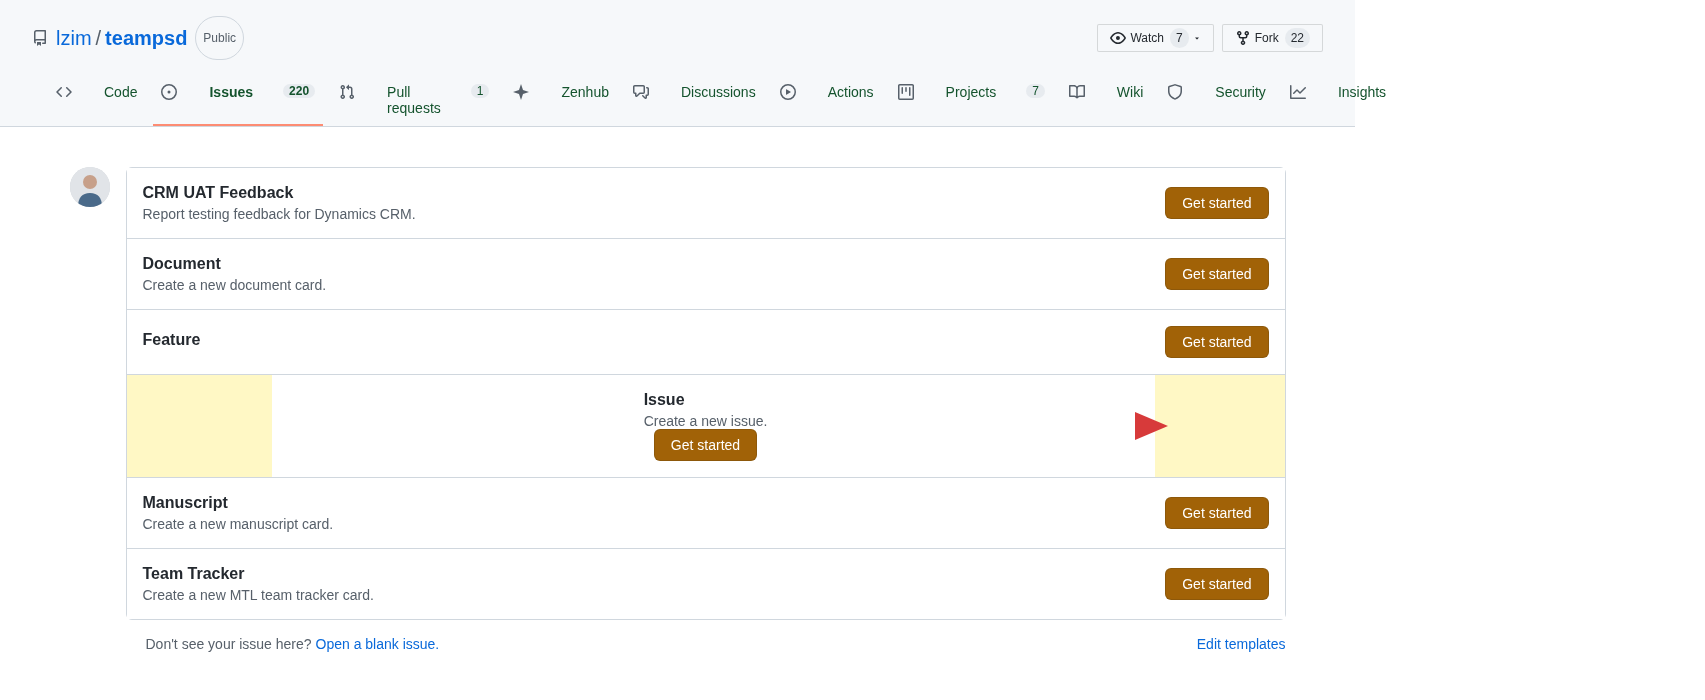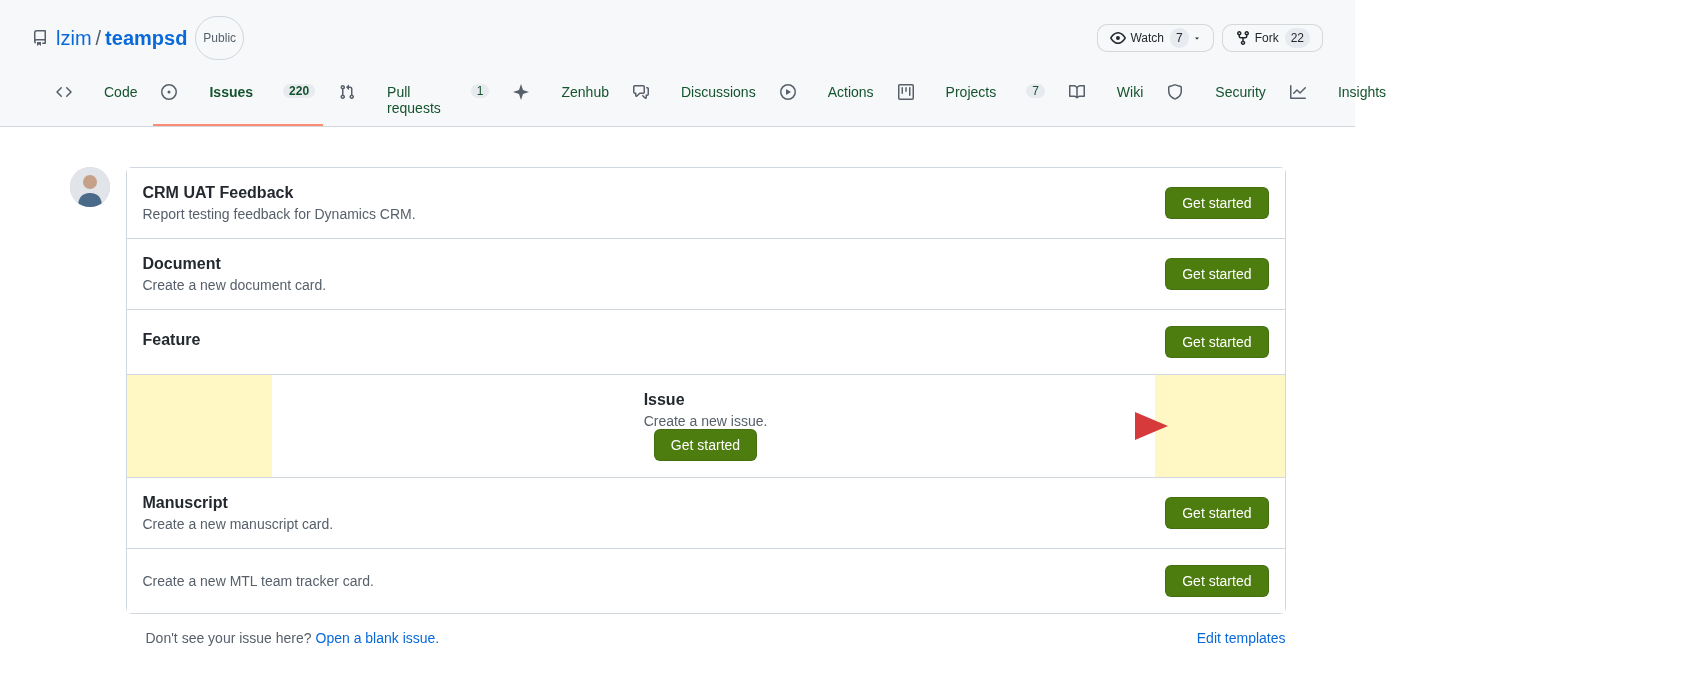--- a/index.html
+++ b/index.html
@@ -41,21 +41,21 @@
     line-height: 18px;
   }
   .repo-actions { margin-left: auto; display: flex; gap: 8px; }
   .btn {
     display: inline-flex;
     align-items: center;
     padding: 3px 12px;
     font-size: 12px;
     line-height: 20px;
     border: 1px solid rgba(27,31,36,0.15);
-    border-radius: 10px;
+    border-radius: 2px;
     background: #f6f8fa;
     color: #24292f;
     cursor: pointer;
   }
   .btn .icon { margin-right: 4px; }
   .btn .count {
     margin-left: 6px;
     background: rgba(175,184,193,0.2);
     border-radius: 2em;
     padding: 0 6px;
@@ -125,21 +125,21 @@
   .template-row .desc { font-size: 14px; color: #57606a; }
   .btn-primary {
     display: inline-flex;
     align-items: center;
     padding: 5px 16px;
     font-size: 14px;
     font-weight: 500;
     line-height: 20px;
     border: 1px solid rgba(27,31,36,0.15);
     border-radius: 6px;
-    background: #4d7c0f;
+    background: #a16207;
     color: #ffffff;
     cursor: pointer;
     z-index: 2;
     position: relative;
   }
   .row-highlight-overlay {
     position: absolute;
     background: #fff8c5;
     z-index: 1;
   }
@@ -345,20 +345,21 @@
           </div>
           <div class="template-row" style="background: rgb(255, 255, 255);">
             <div class="info" style="position: relative; z-index: 2;">
               <div class="title">Manuscript</div>
               <div class="desc">Create a new manuscript card.</div>
             </div>
             <button class="btn-primary">Get started</button>
           </div>
           <div class="template-row" style="background: rgb(255, 255, 255);">
             <div class="info" style="position: relative; z-index: 2;">
+              <div class="title">Team Tracker</div>
               <div class="desc">Create a new MTL team tracker card.</div>
             </div>
             <button class="btn-primary">Get started</button>
           </div>
         </div>
       <div class="footer-row">
         <div class="left">
           <span>Don't see your issue here? </span><a>Open a blank issue.</a>
         </div>
         <a>Edit templates</a>

